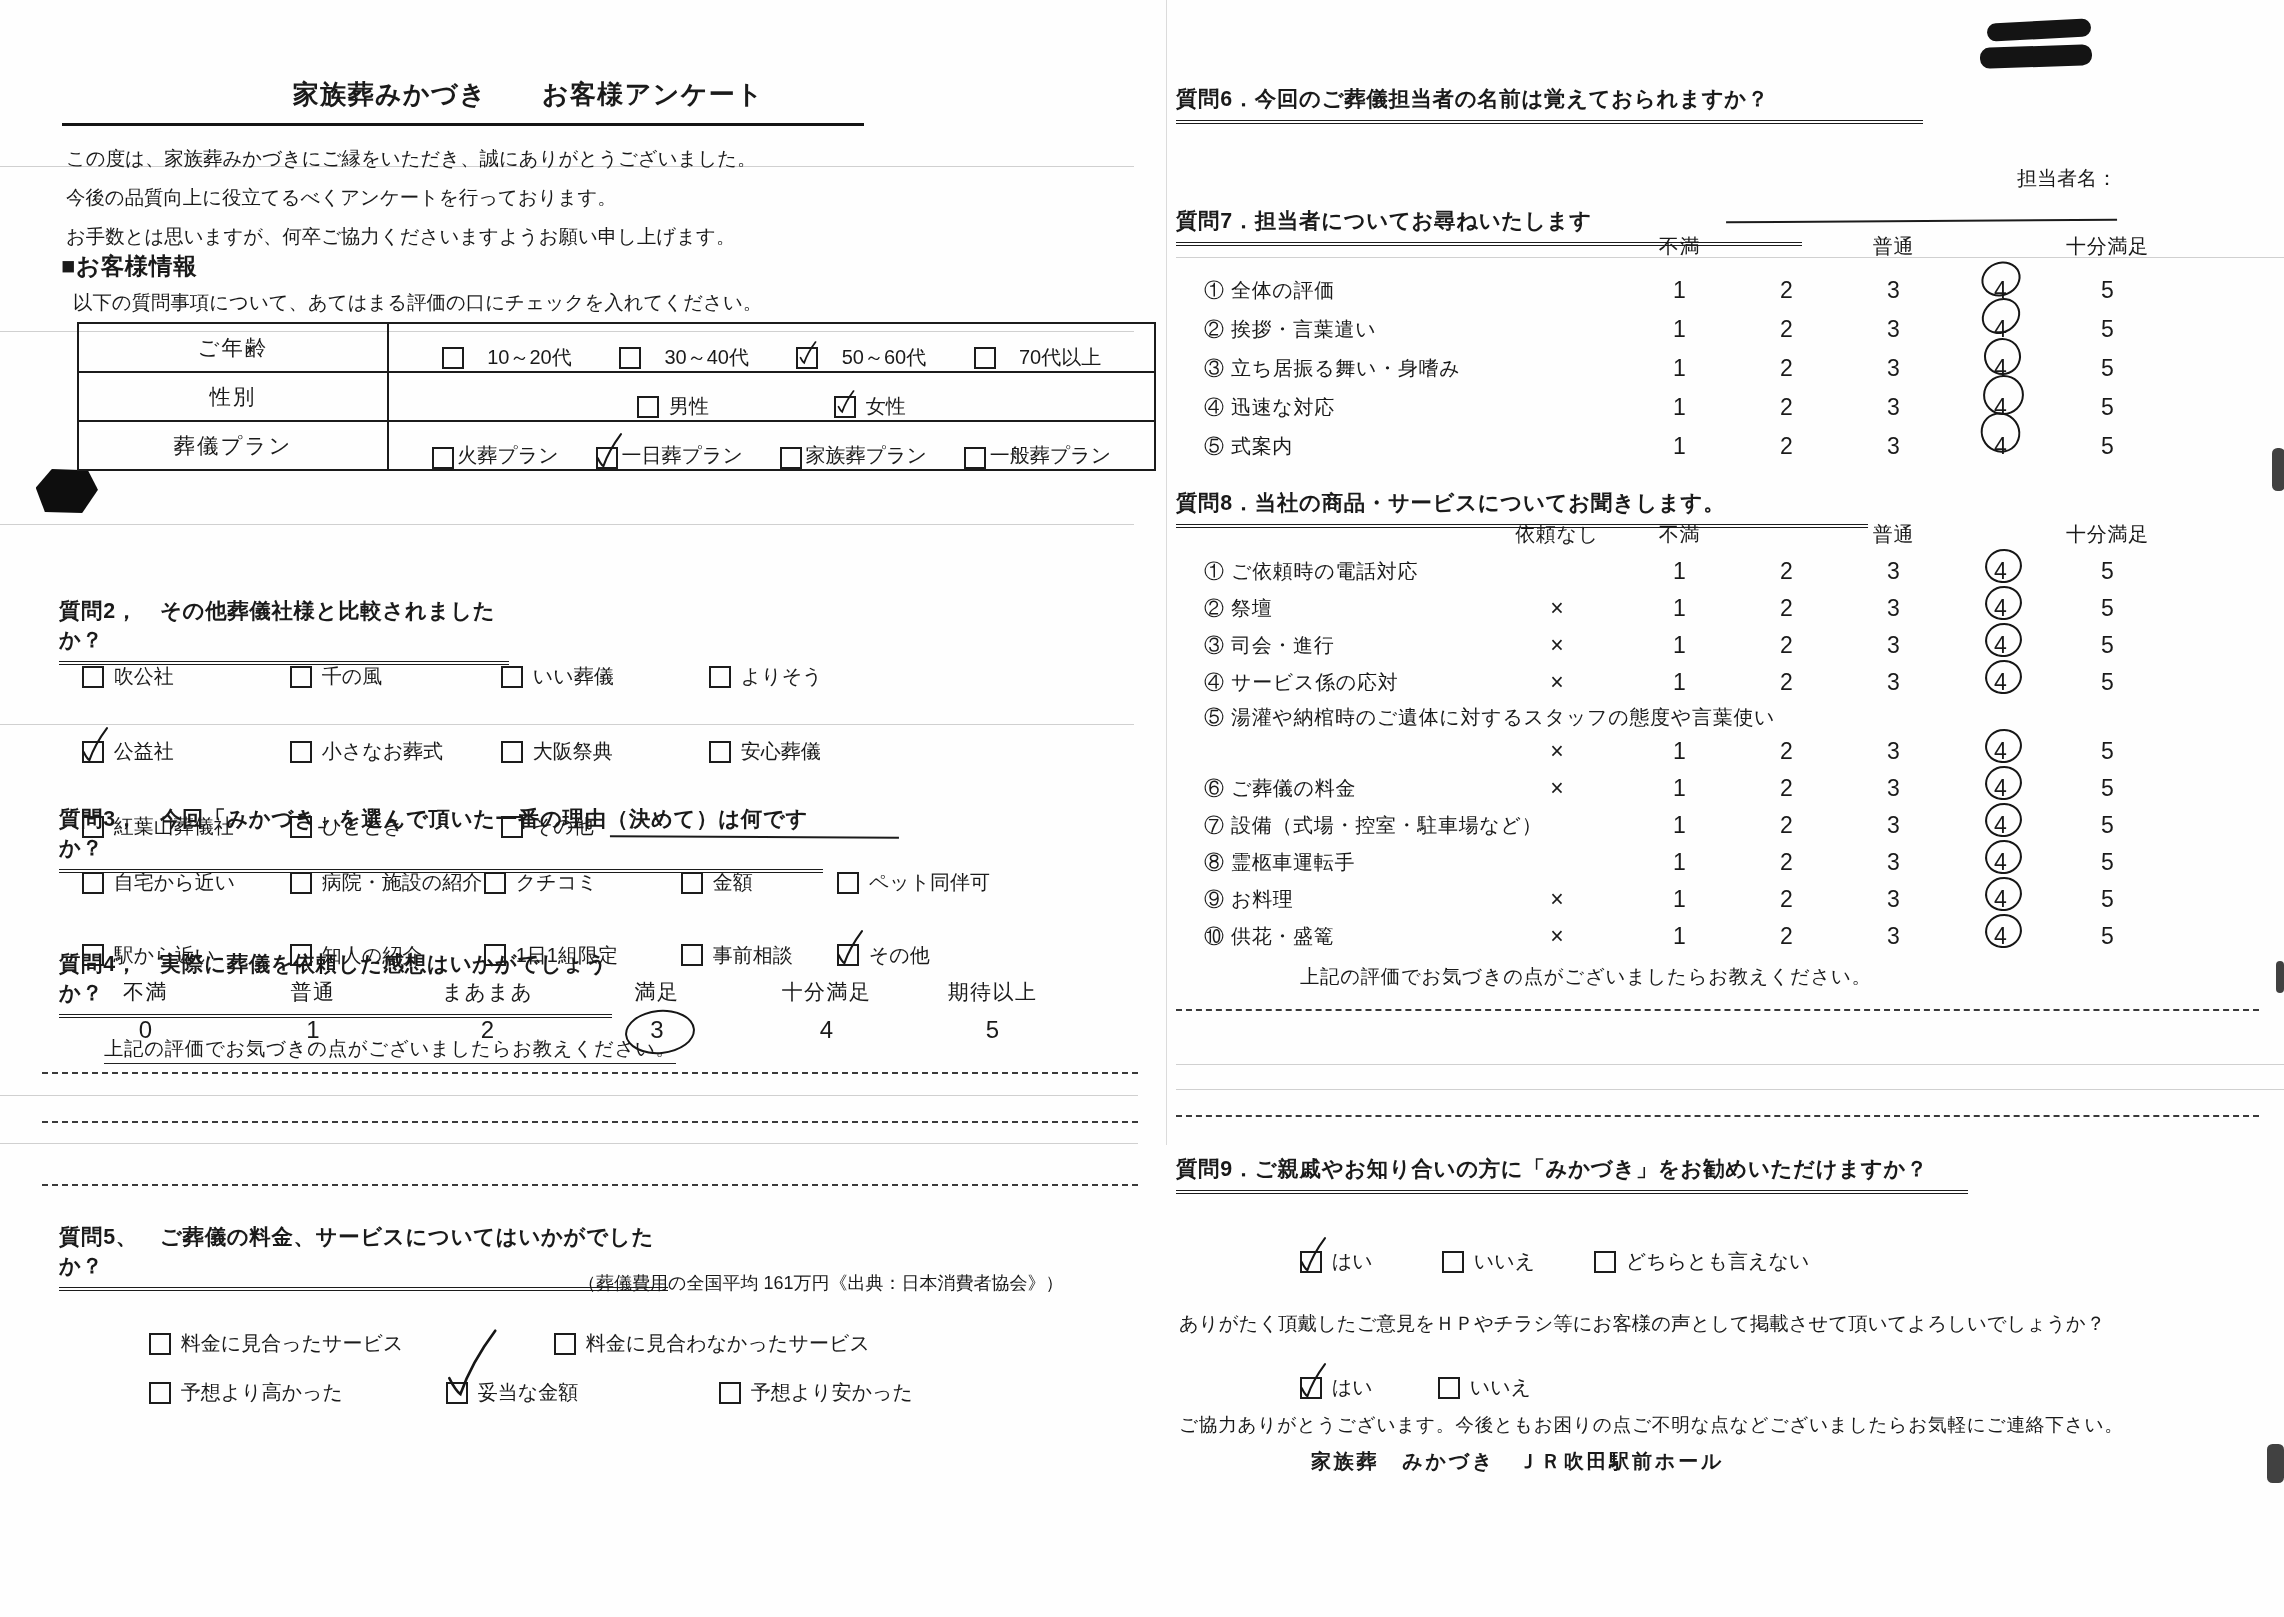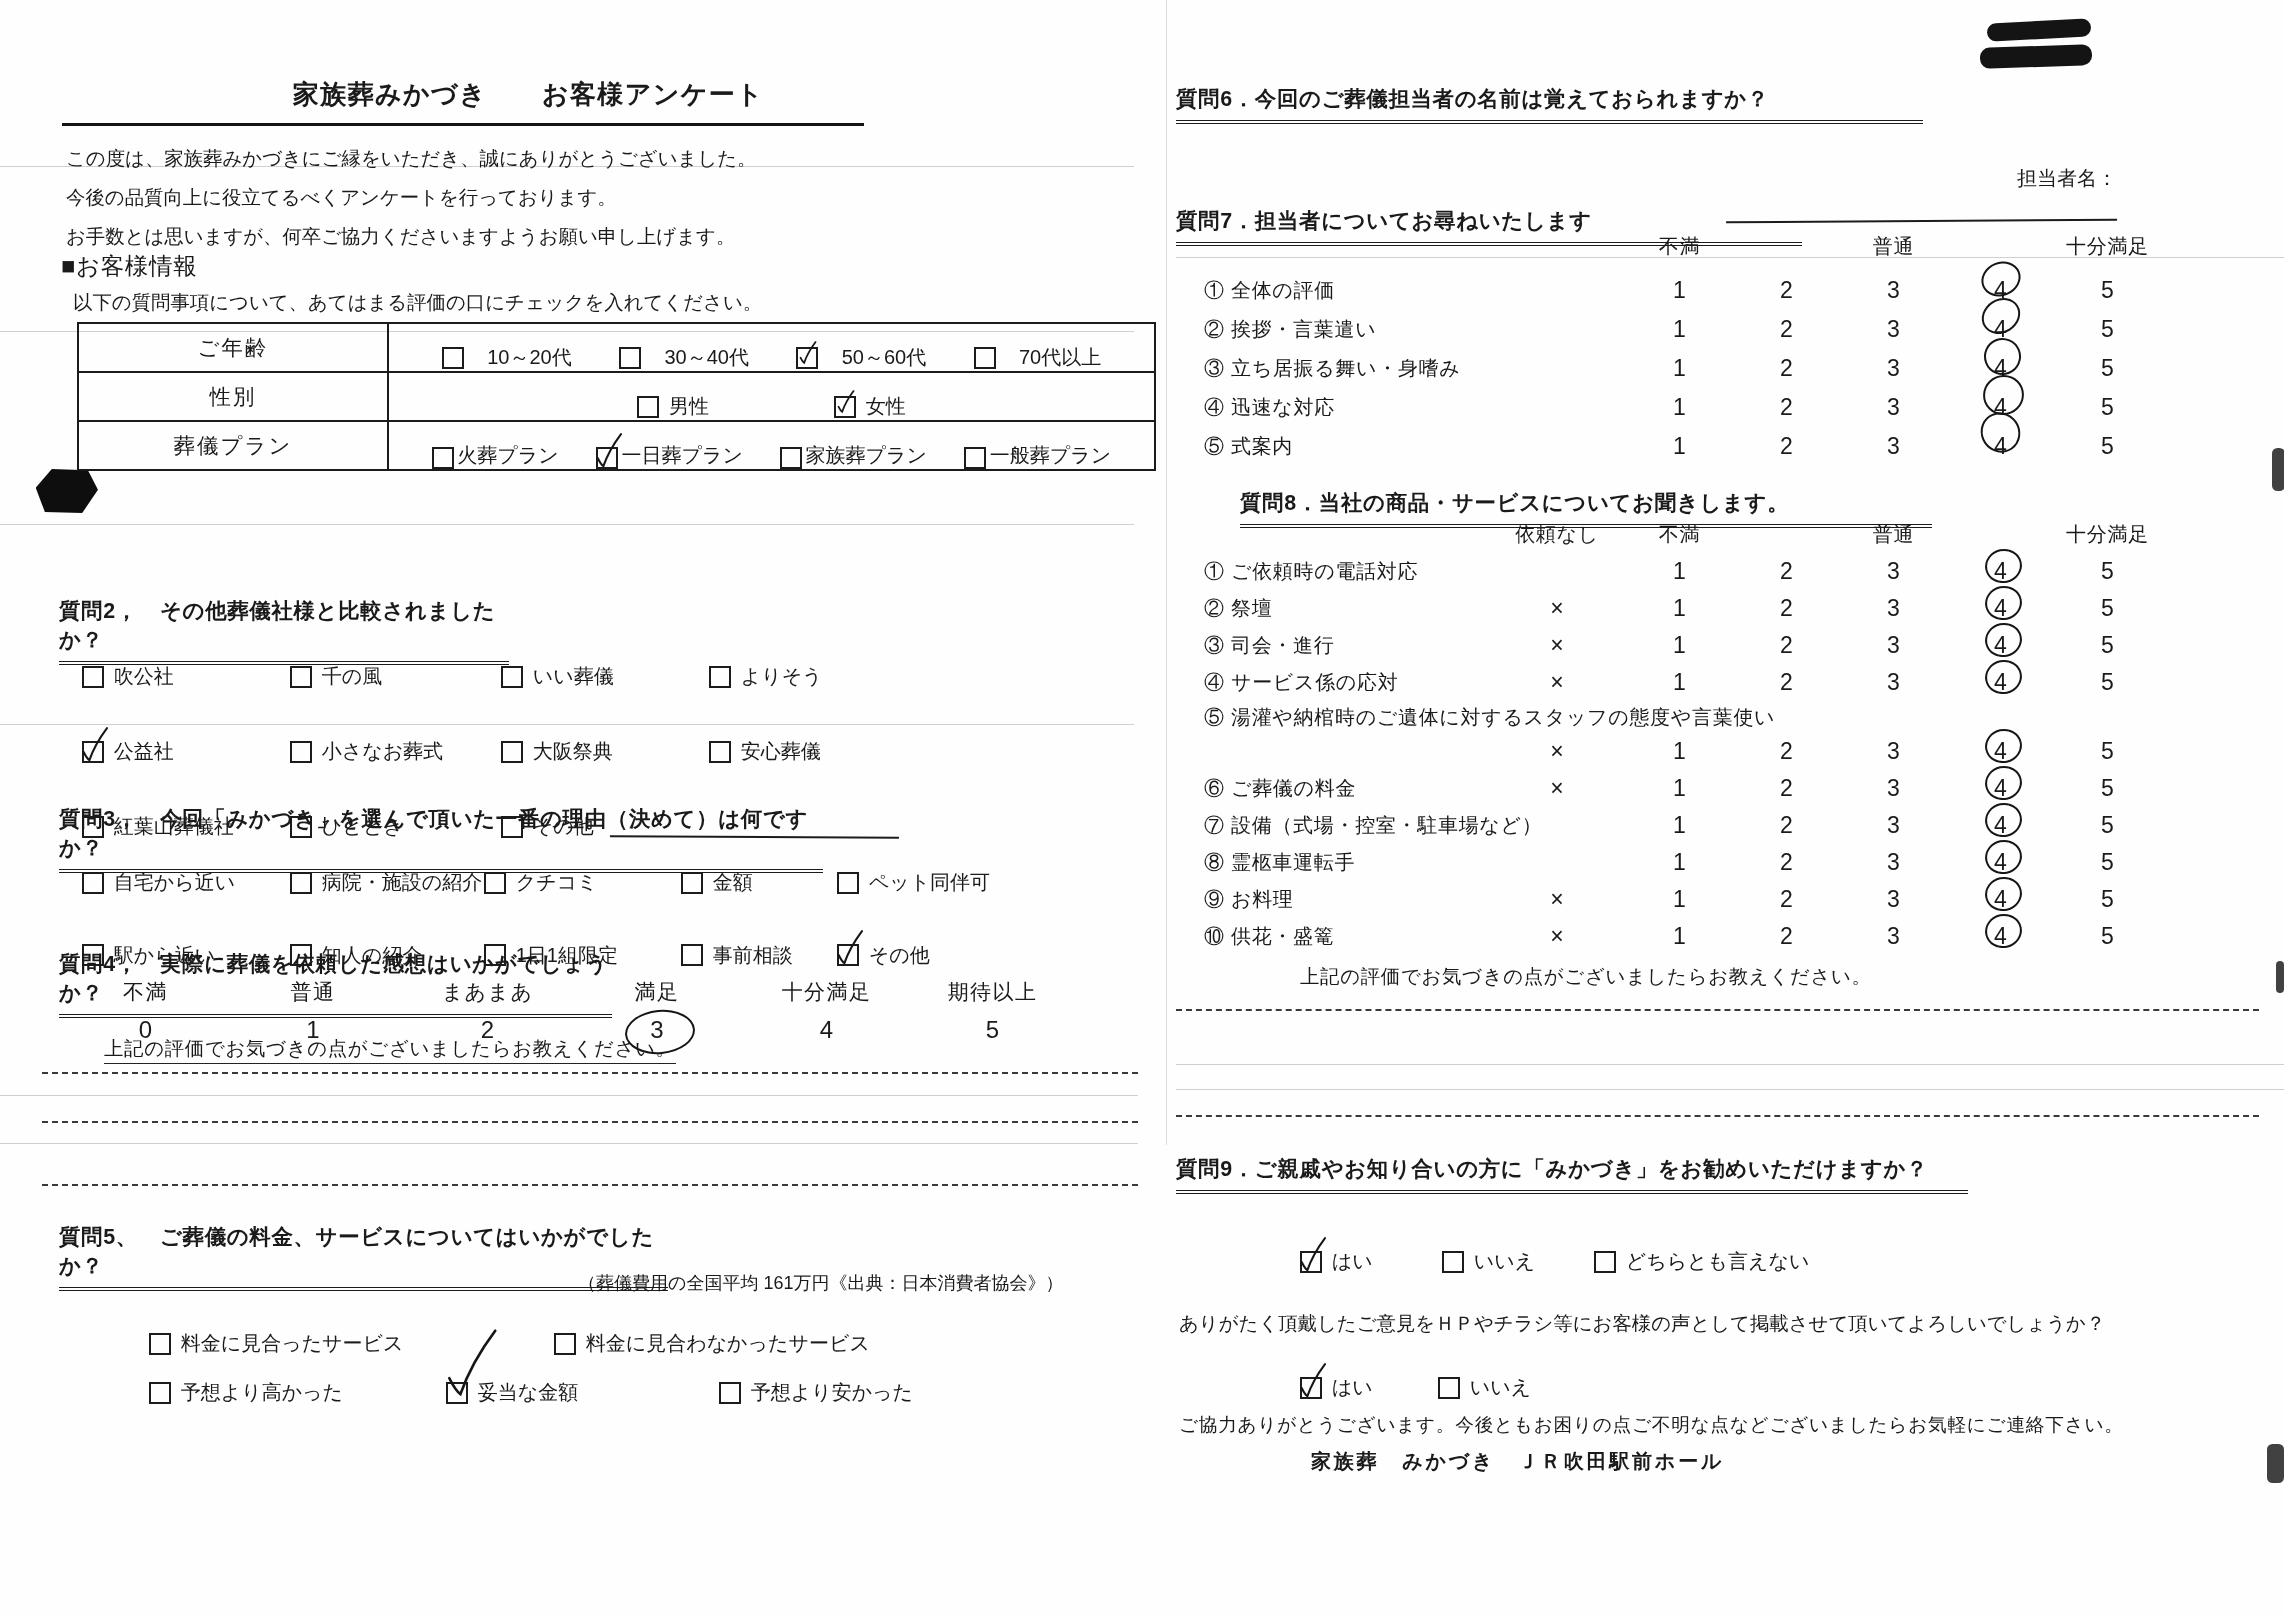--- a/index.html
+++ b/index.html
@@ -14,21 +14,21 @@
   
   .body-text{font-size:19.4px;line-height:21px;}
   .qtitle{
     font-size:21.4px;font-weight:600;letter-spacing:0.7px;
     padding-bottom:7px;border-bottom:4.8px double #1b1b1b;display:block;
   }
   .main-title{
     font-size:26px;font-weight:700;letter-spacing:1.4px;text-align:center;text-indent:131px;
     padding-bottom:11px;border-bottom:3.5px solid #141414;
   }
-  .section-heading{font-size:23.5px;font-weight:400;letter-spacing:0.7px;}
+  .section-heading{font-size:23.5px;font-weight:700;letter-spacing:0.7px;}
 
   
   .opt{display:inline-flex;align-items:center;gap:9.7px;font-size:20px;white-space:nowrap;margin-top:20px;}
   .cb{
     position:relative;display:inline-block;flex:none;
     width:18px;height:18px;border:2.1px solid #1c1c1c;background:transparent;
   }
   .cb .check-icon{display:none;position:absolute;left:-4.2px;top:-18px;width:30px;height:40px;}
   .cb.checked .check-icon{display:block;}
   .check-icon path{stroke:#161616;stroke-width:2.6;fill:none;stroke-linecap:round;}
@@ -414,21 +414,21 @@
   <div class="qrow7 q7-row">
     <div class="rlabel">⑤ 式案内</div>
     <div class="num"><span class="vw"><span>1</span></span></div>
     <div class="num"><span class="vw"><span>2</span></span></div>
     <div class="num"><span class="vw"><span>3</span></span></div>
     <div class="num"><span class="vw"><span>4</span><span class="circle-mark cm-q7"></span></span></div>
     <div class="num"><span class="vw"><span>5</span></span></div>
   </div>
 </div>
 
-<div class="abs qtitle" style="left:1240px;top:488px;width:692px;">質問8．当社の商品・サービスについてお聞きします。</div>
+<div class="abs qtitle" style="left:1176px;top:488px;width:692px;">質問8．当社の商品・サービスについてお聞きします。</div>
 <div class="abs qrow8" style="left:1204px;top:520px;height:28px;">
   <div></div>
   <div class="hdr">依頼なし</div>
   <div class="hdr">不満</div>
   <div></div>
   <div class="hdr">普通</div>
   <div></div>
   <div class="hdr">十分満足</div>
 </div>
 <div class="abs" style="left:1204px;top:553px;">

